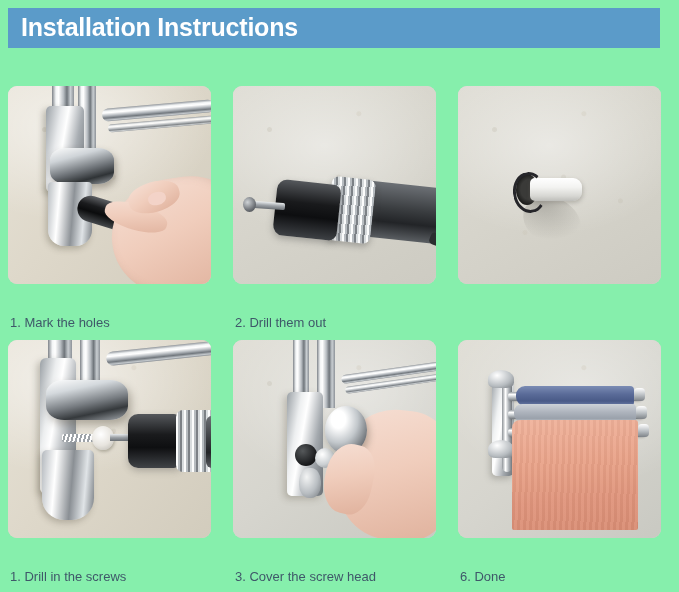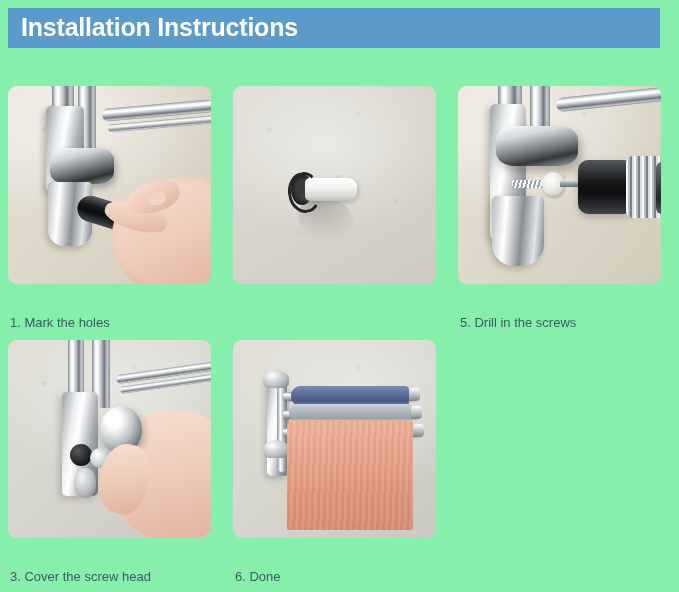--- a/index.html
+++ b/index.html
@@ -429,20 +429,35 @@
         <div class="p1-hand skin"></div>
         <div class="p1-finger skin" style="left:96px;top:118px;width:64px;height:26px;transform:rotate(16deg);"></div>
         <div class="p1-finger skin" style="left:120px;top:96px;width:52px;height:30px;transform:rotate(-16deg);"></div>
         <div class="p1-finger" style="left:140px;top:106px;width:18px;height:13px;background:#f3d3c8;transform:rotate(-16deg);"></div>
       </div>
       <div class="step-caption">
         <span>1. Mark the holes</span>
       </div>
     </div>
 
+    <div class="step-cell">
+      <div class="step-photo">
+        <div class="scene wall-gray"></div>
+        <div class="speckle"></div>
+        <div class="p2-body"></div>
+        <div class="p2-collar"></div>
+        <div class="p2-chuck"></div>
+        <div class="p2-bit"></div>
+        <div class="p2-bittip"></div>
+        <div class="p2-cord"></div>
+      </div>
+      <div class="step-caption">
+        <span>2. Drill them out</span>
+      </div>
+    </div>
 
     <div class="step-cell">
       <div class="step-photo">
         <div class="scene wall-gray"></div>
         <div class="speckle"></div>
         <div class="p3-shadow"></div>
         <div class="p3-hole"></div>
         <div class="p3-anchor"></div>
         <div class="p3-hole-rim"></div>
       </div>
@@ -459,21 +474,21 @@
         <div class="p4-knob"></div>
         <div class="p4-hook"></div>
         <div class="p4-screw"></div>
         <div class="p4-washer"></div>
         <div class="p4-shaft"></div>
         <div class="p4-chuck"></div>
         <div class="p4-collar"></div>
         <div class="p4-body"></div>
       </div>
       <div class="step-caption">
-        <span>5. Drill in the screws</span>
+        <span>1. Drill in the screws</span>
       </div>
     </div>
 
     <div class="step-cell">
       <div class="step-photo">
         <div class="scene wall-cool"></div>
         <div class="speckle"></div>
         <div class="p5-bar chrome-h"></div>
         <div class="p5-bar2 chrome-h"></div>
         <div class="p5-post chrome-v"></div>

